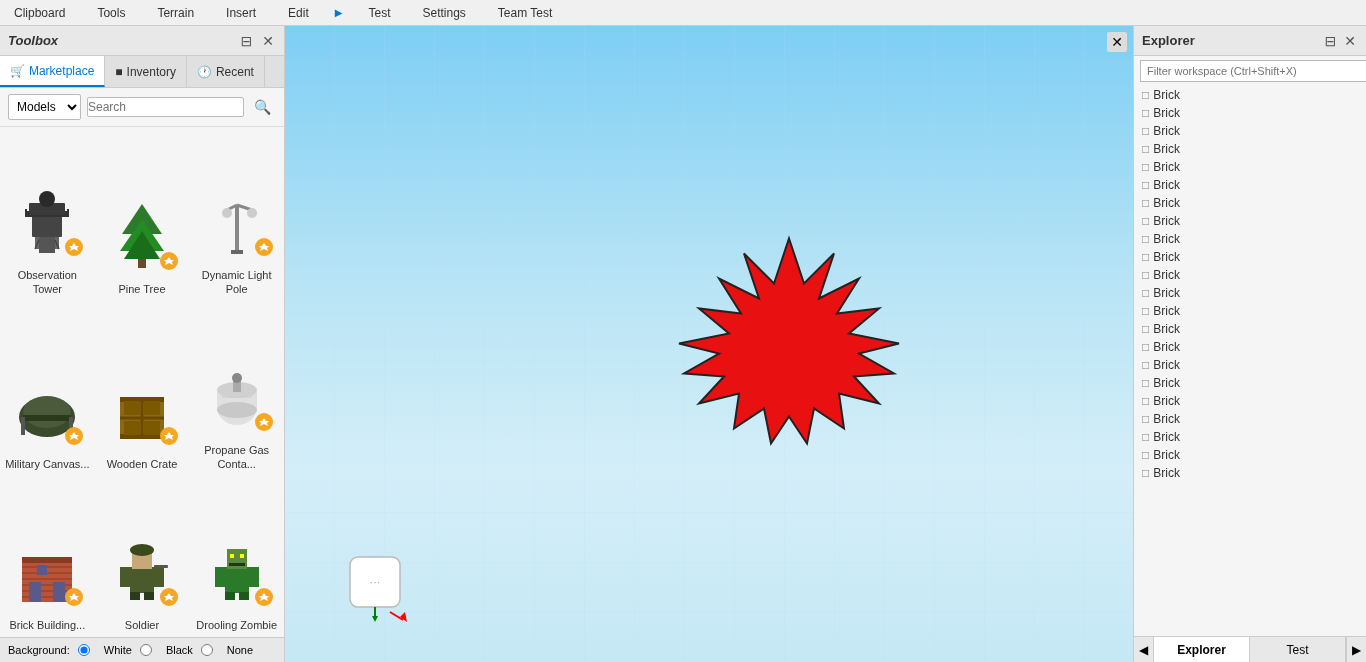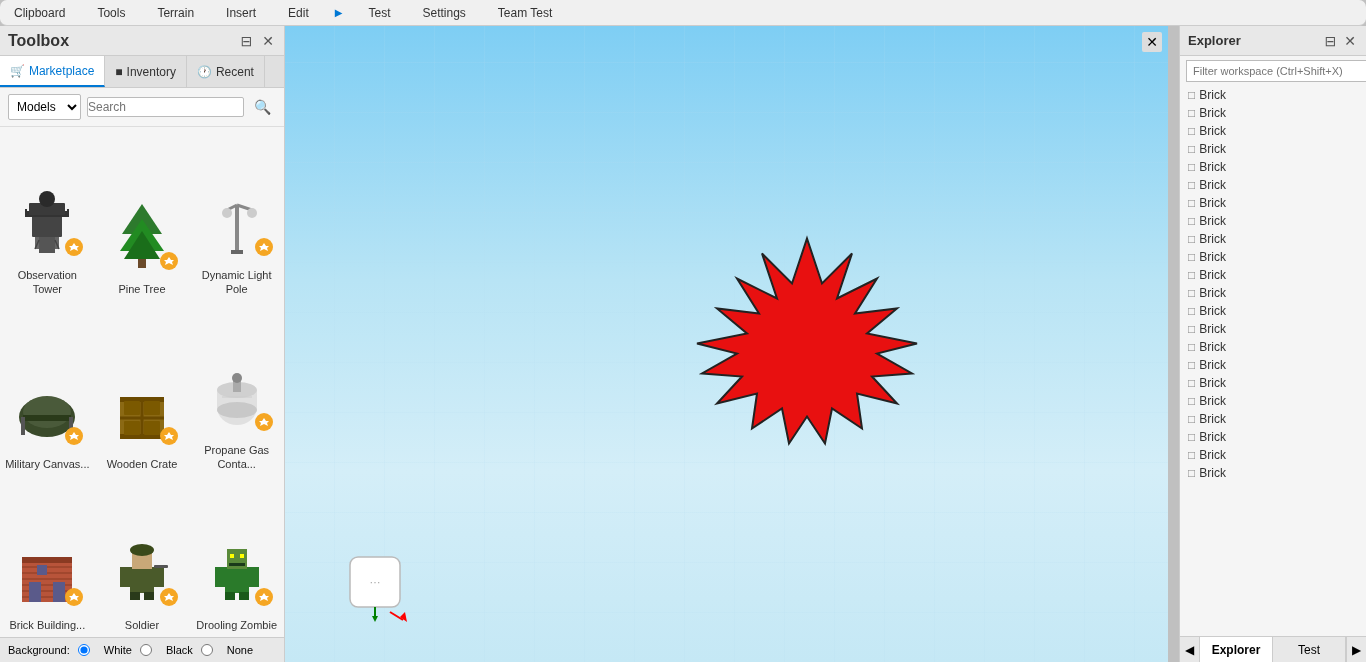--- a/index.html
+++ b/index.html
@@ -1,37 +1,37 @@
 <!DOCTYPE html>
 <html><head>
   <meta charset="utf-8">
   <style>
     * { box-sizing: border-box; margin: 0; padding: 0; }
     body { font-family: 'Segoe UI', Arial, sans-serif; font-size: 12px; background: #c0c0c0; overflow: hidden; width: 1366px; height: 662px; }
 
     
     .menu-bar {
       display: flex; align-items: center; background: #f0f0f0; border-bottom: 1px solid #ccc;
-      height: 26px; padding: 0 8px; gap: 20px; border-radius: 7px;
+      height: 26px; padding: 0 8px; gap: 20px;
     }
     .menu-item { font-size: 12px; color: #333; cursor: pointer; padding: 2px 6px; }
 
     
     .main-layout { display: flex; height: calc(662px - 26px); }
 
     
     .toolbox {
       width: 285px; background: #f5f5f5; border-right: 1px solid #ccc;
       display: flex; flex-direction: column; flex-shrink: 0;
     }
     .toolbox-header {
       display: flex; align-items: center; justify-content: space-between;
       background: #e8e8e8; border-bottom: 1px solid #ccc; padding: 4px 8px; height: 30px;
     }
-    .toolbox-title { font-size: 16px; font-weight: 600; color: #333; }
+    .toolbox-title { font-size: 13px; font-weight: 600; color: #333; font-style: italic; }
     .toolbox-controls { display: flex; gap: 6px; align-items: center; }
     .toolbox-btn { background: none; border: none; cursor: pointer; font-size: 14px; color: #555; padding: 0 2px; }
 
     
     .tabs { display: flex; background: #e0e0e0; border-bottom: 1px solid #ccc; height: 32px; }
     .tab {
       display: flex; align-items: center; gap: 4px; padding: 4px 10px;
       cursor: pointer; font-size: 12px; color: #333; border-right: 1px solid #ccc;
     }
     .tab.active { background: #fff; color: #0078d4; border-bottom: 2px solid #0078d4; }
@@ -97,22 +97,22 @@
     }
 
     
     .axis-widget {
       position: absolute; bottom: 40px; left: 50px;
       width: 80px; height: 80px;
     }
 
     
     .explorer {
-      width: 187px; background: #f5f5f5; border-left: 1px solid #ccc;
-      display: flex; flex-direction: column; flex-shrink: 0; margin-left: 11px;
+      width: 233px; background: #f5f5f5; border-left: 1px solid #ccc;
+      display: flex; flex-direction: column; flex-shrink: 0;
     }
     .explorer-header {
       display: flex; align-items: center; justify-content: space-between;
       background: #e8e8e8; border-bottom: 1px solid #ccc; padding: 4px 8px; height: 30px;
     }
     .explorer-title { font-size: 13px; font-weight: 600; color: #333; }
     .explorer-controls { display: flex; gap: 4px; }
     .explorer-filter {
       padding: 4px 6px; font-size: 11px; border: 1px solid #bbb;
       background: #fff; width: 100%; margin: 4px 6px;

